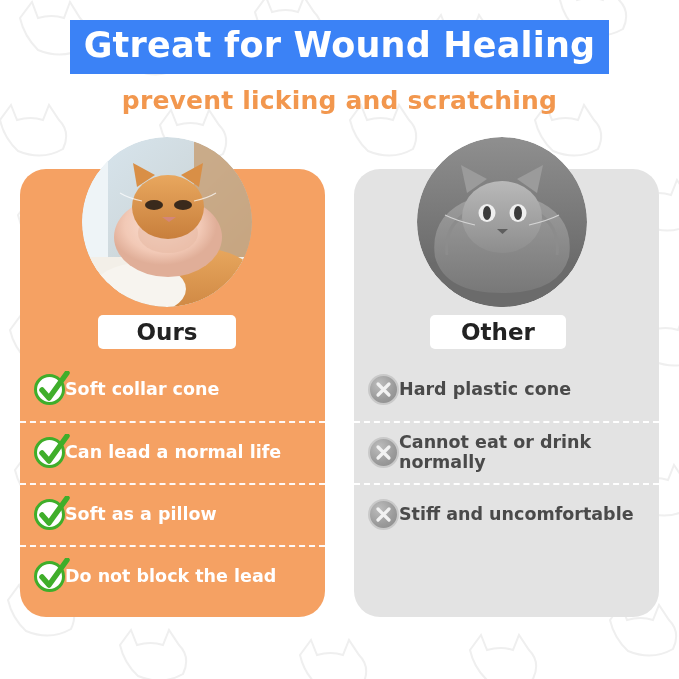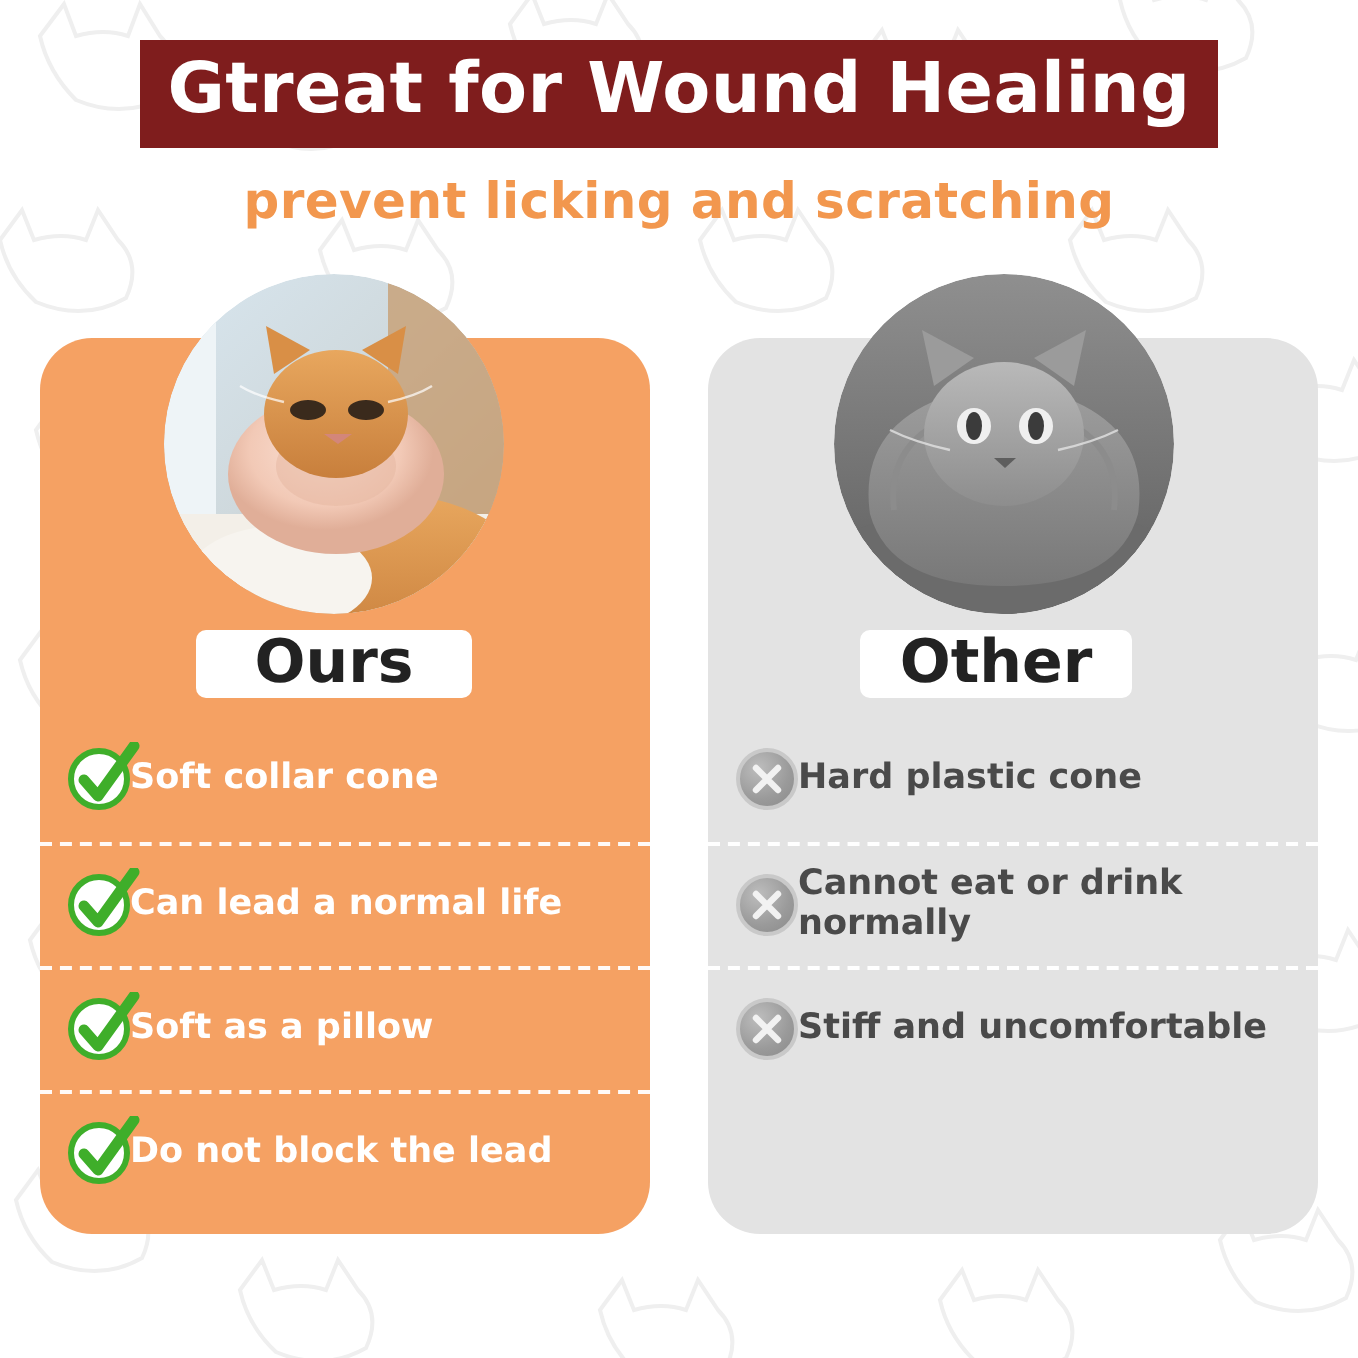--- a/index.html
+++ b/index.html
@@ -24,21 +24,21 @@
     align-items:center;
   }
 
   
   .headline-wrap{
     margin-top:20px;
     width:639px;
     display:flex;justify-content:center;
   }
   .headline{
-    background:#7f1d1d;
+    background:#3b82f6;
     color:#ffffff;
     font-weight:bold;
     font-size:35px;
     line-height:1.25;
     padding:4px 14px 6px 14px;
     letter-spacing:0.2px;
     white-space:nowrap;
   }
   .subhead{
     margin-top:12px;
@@ -87,21 +87,21 @@
 
   
   .chip{
     position:absolute;
     top:178px;
     background:#ffffff;
     border-radius:5px;
     height:34px;
     display:flex;align-items:center;justify-content:center;
     font-weight:bold;
-    font-size:30px;
+    font-size:23px;
     color:#222;
   }
   .chip-ours{left:78px;width:138px;}
   .chip-other{left:410px;width:136px;}
 
   
   .features{
     position:absolute;
     top:222px;
     width:305px;

